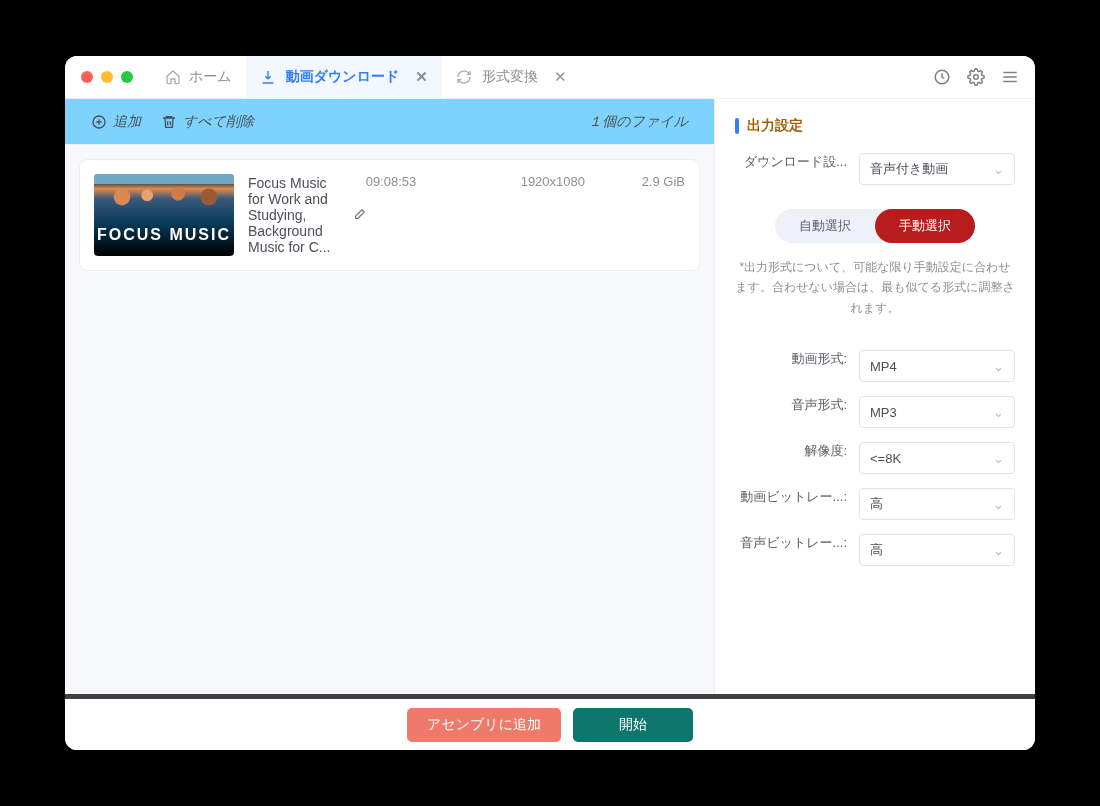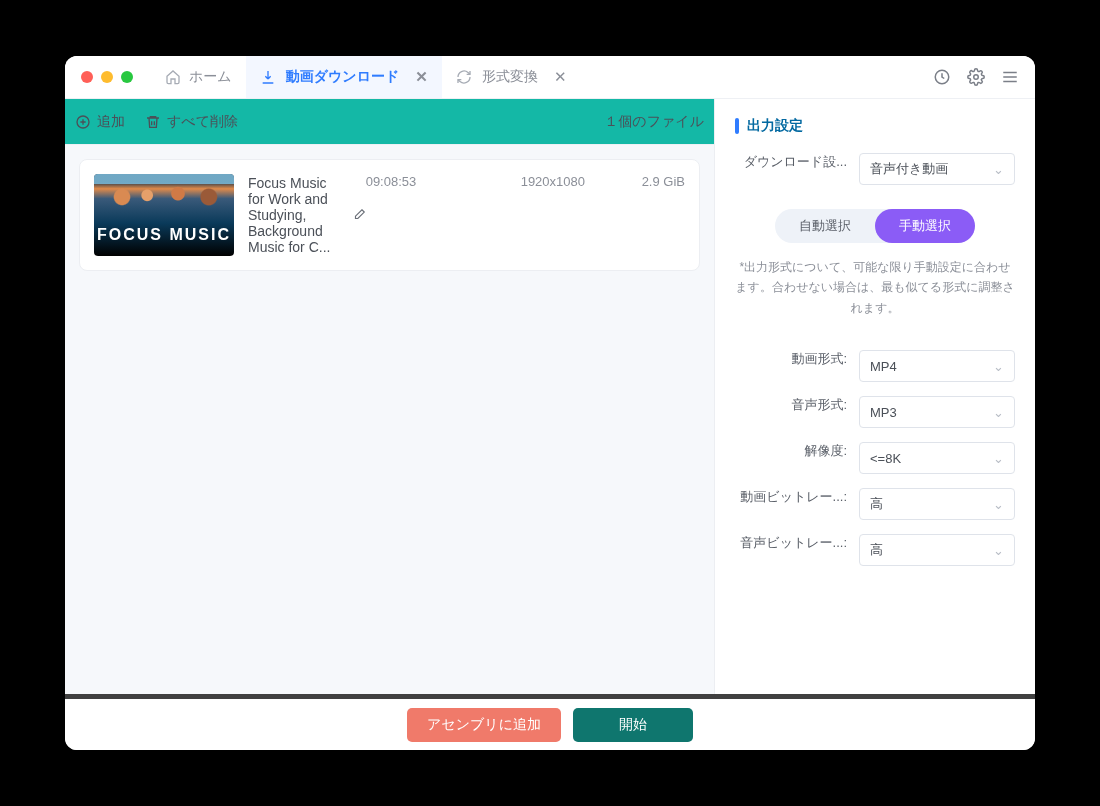--- a/index.html
+++ b/index.html
@@ -89,23 +89,24 @@
   .left {
     flex: 1;
     border-right: 1px solid #eceef2;
     display: flex;
     flex-direction: column;
   }
   .toolbar {
     height: 46px;
     display: flex;
     align-items: center;
-    padding: 0 10px;
-    background: #14b8a6;
+    padding: 0 26px;
+    background: #7dd3fc;
     border-bottom: 1px solid #eef0f4;
+    font-style: italic;
   }
   .tb-btn {
     display: flex;
     align-items: center;
     gap: 6px;
     color: #4b5058;
     margin-right: 20px;
     cursor: pointer;
   }
   .toolbar .count {
@@ -175,21 +176,21 @@
     background: #fff;
     display: flex;
     flex-direction: column;
     padding: 18px 20px;
   }
   .sect-title {
     display: flex;
     align-items: center;
     gap: 8px;
     font-weight: 600;
-    color: #0369a1;
+    color: #a16207;
     margin-bottom: 18px;
   }
   .sect-title::before {
     content:"";
     width: 4px; height: 16px;
     background: #2f7cff;
     border-radius: 2px;
   }
   .row {
     display: flex;
@@ -233,21 +234,21 @@
     flex: 1;
     display: flex;
     align-items: center;
     justify-content: center;
     font-size: 13px;
     color: #5a5f68;
     border-radius: 18px;
     cursor: pointer;
   }
   .segment .seg.active {
-    background: #8b5cf6;
+    background: #b91c1c;
     color: #fff;
     font-weight: 500;
   }
   .note {
     font-size: 12px;
     color: #8b8f98;
     text-align: center;
     line-height: 1.7;
     margin-bottom: 32px;
   }

